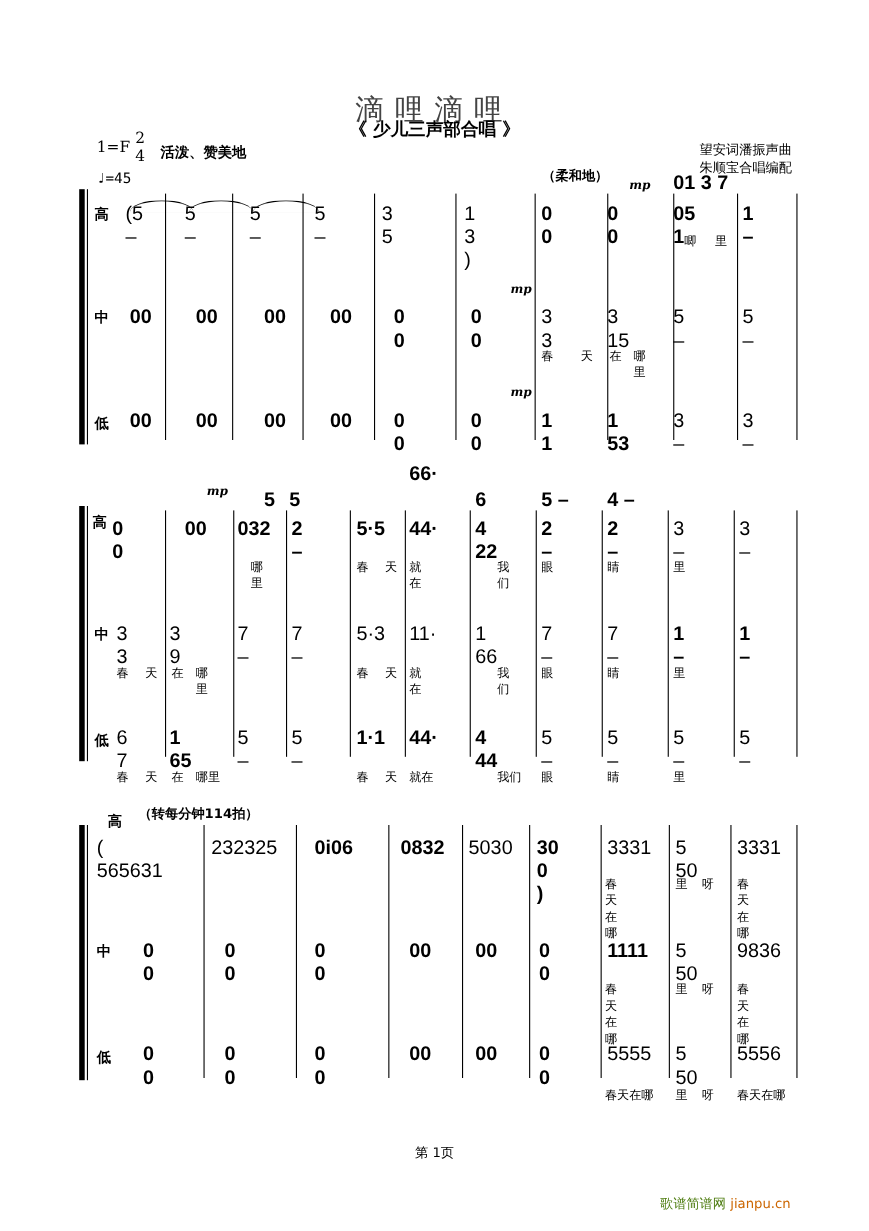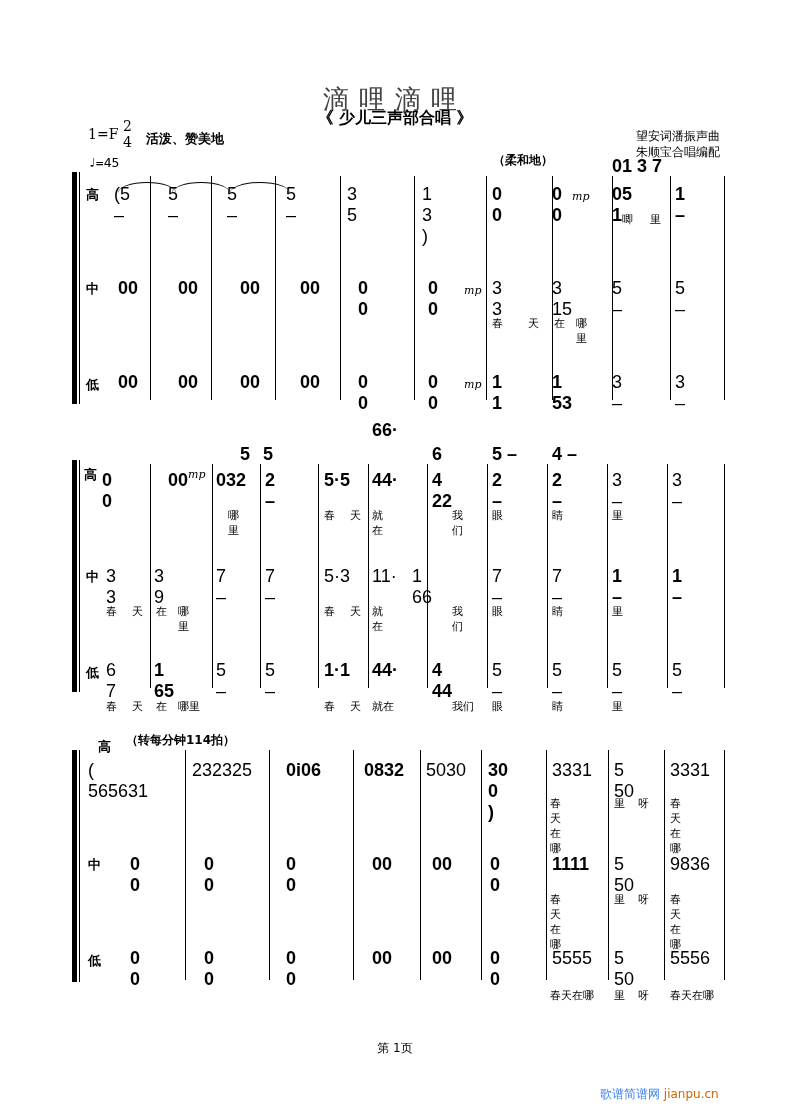--- a/index.html
+++ b/index.html
@@ -8,21 +8,21 @@
   .abs { position:absolute; white-space:nowrap; }
   .title { left:0; width:790px; top:82px; text-align:center; font-family:"DejaVu Serif", serif;
            font-size:26px; letter-spacing:10px; color:#444; }
   .subtitle { left:0; width:790px; top:108px; text-align:center; font-size:16px; font-weight:bold; }
   .key { left:88px; top:126px; font-family:"DejaVu Serif", serif; font-size:14px; }
   .tsig { left:123px; top:118px; font-family:"DejaVu Serif", serif; font-size:14px; line-height:16px; text-align:center; }
   .mood { left:146px; top:130px; font-size:13px; font-weight:bold; }
   .tempo { left:88px; top:155px; font-size:13px; font-family:"DejaVu Sans Mono", monospace; }
   .credit { right:70px; font-size:12px; }
   .expr { font-size:12px; font-weight:bold; }
-  .dyn { font-family:"DejaVu Serif", serif; font-style:italic; font-size:11px; font-weight:normal;margin-top:28px; }
+  .dyn { font-family:"DejaVu Serif", serif; font-style:italic; font-size:11px; font-weight:bold; }
   .sys { position:absolute; left:72px; }
   .brace { position:absolute; left:0; width:5px; background:#000; }
   .brace2 { position:absolute; left:7px; width:1px; background:#000; }
   .bar { position:absolute; width:1px; background:#000; }
   .part { position:absolute; font-size:13px; font-weight:bold; }
   .n { position:absolute; font-size:18px; font-weight:bold; font-family:"Liberation Sans", sans-serif; }
   .nl { font-weight:normal; }
   .ly { position:absolute; font-size:11px; }
   .tie { position:absolute; border-top:1.3px solid #000; border-radius:50% 50% 0 0 / 100% 100% 0 0; height:10px; }
   .page { left:0; width:790px; top:1040px; text-align:center; font-size:12px; }
@@ -154,21 +154,21 @@
   <div class="ly" style="left:480px;top:48px">睛</div>
   <div class="ly" style="left:540px;top:48px">里</div>
 
   <div class="part" style="left:14px;top:108px">中</div>
   <div class="n nl" style="left:34px;top:106px;word-spacing:8px">3 3</div>
   <div class="n nl" style="left:82px;top:106px">3  9</div>
   <div class="n nl" style="left:144px;top:106px">7 –</div>
   <div class="n nl" style="left:193px;top:106px">7 –</div>
   <div class="n nl" style="left:252px;top:106px">5·3</div>
   <div class="n nl" style="left:300px;top:106px">11·</div>
-  <div class="n nl" style="left:340px;top:106px">1  66</div>
+  <div class="n nl" style="left:360px;top:106px">1  66</div>
   <div class="n nl" style="left:420px;top:106px">7 –</div>
   <div class="n nl" style="left:480px;top:106px">7 –</div>
   <div class="n" style="left:540px;top:106px">1 –</div>
   <div class="n" style="left:600px;top:106px">1 –</div>
   <div class="ly" style="left:34px;top:144px">春</div>
   <div class="ly" style="left:60px;top:144px">天</div>
   <div class="ly" style="left:84px;top:144px">在</div>
   <div class="ly" style="left:106px;top:144px">哪里</div>
   <div class="ly" style="left:252px;top:144px">春</div>
   <div class="ly" style="left:278px;top:144px">天</div>
@@ -259,15 +259,15 @@
   <div class="n nl" style="left:542px;top:198px">5  50</div>
   <div class="n nl" style="left:598px;top:198px">5556</div>
 </div>
 <div class="abs ly" style="left:550px;top:988px">春天在哪</div>
 <div class="abs ly" style="left:614px;top:988px">里</div>
 <div class="abs ly" style="left:638px;top:988px">呀</div>
 <div class="abs ly" style="left:670px;top:988px">春天在哪</div>
 
 <div class="abs page">第 1页</div>
 <div class="abs wm">
-  <span style="color:#3b82f6">歌谱简谱网</span>
+  <span style="color:#4d7c0f">歌谱简谱网</span>
   <span>jianpu.cn</span>
 </div>
 
 </body></html>

